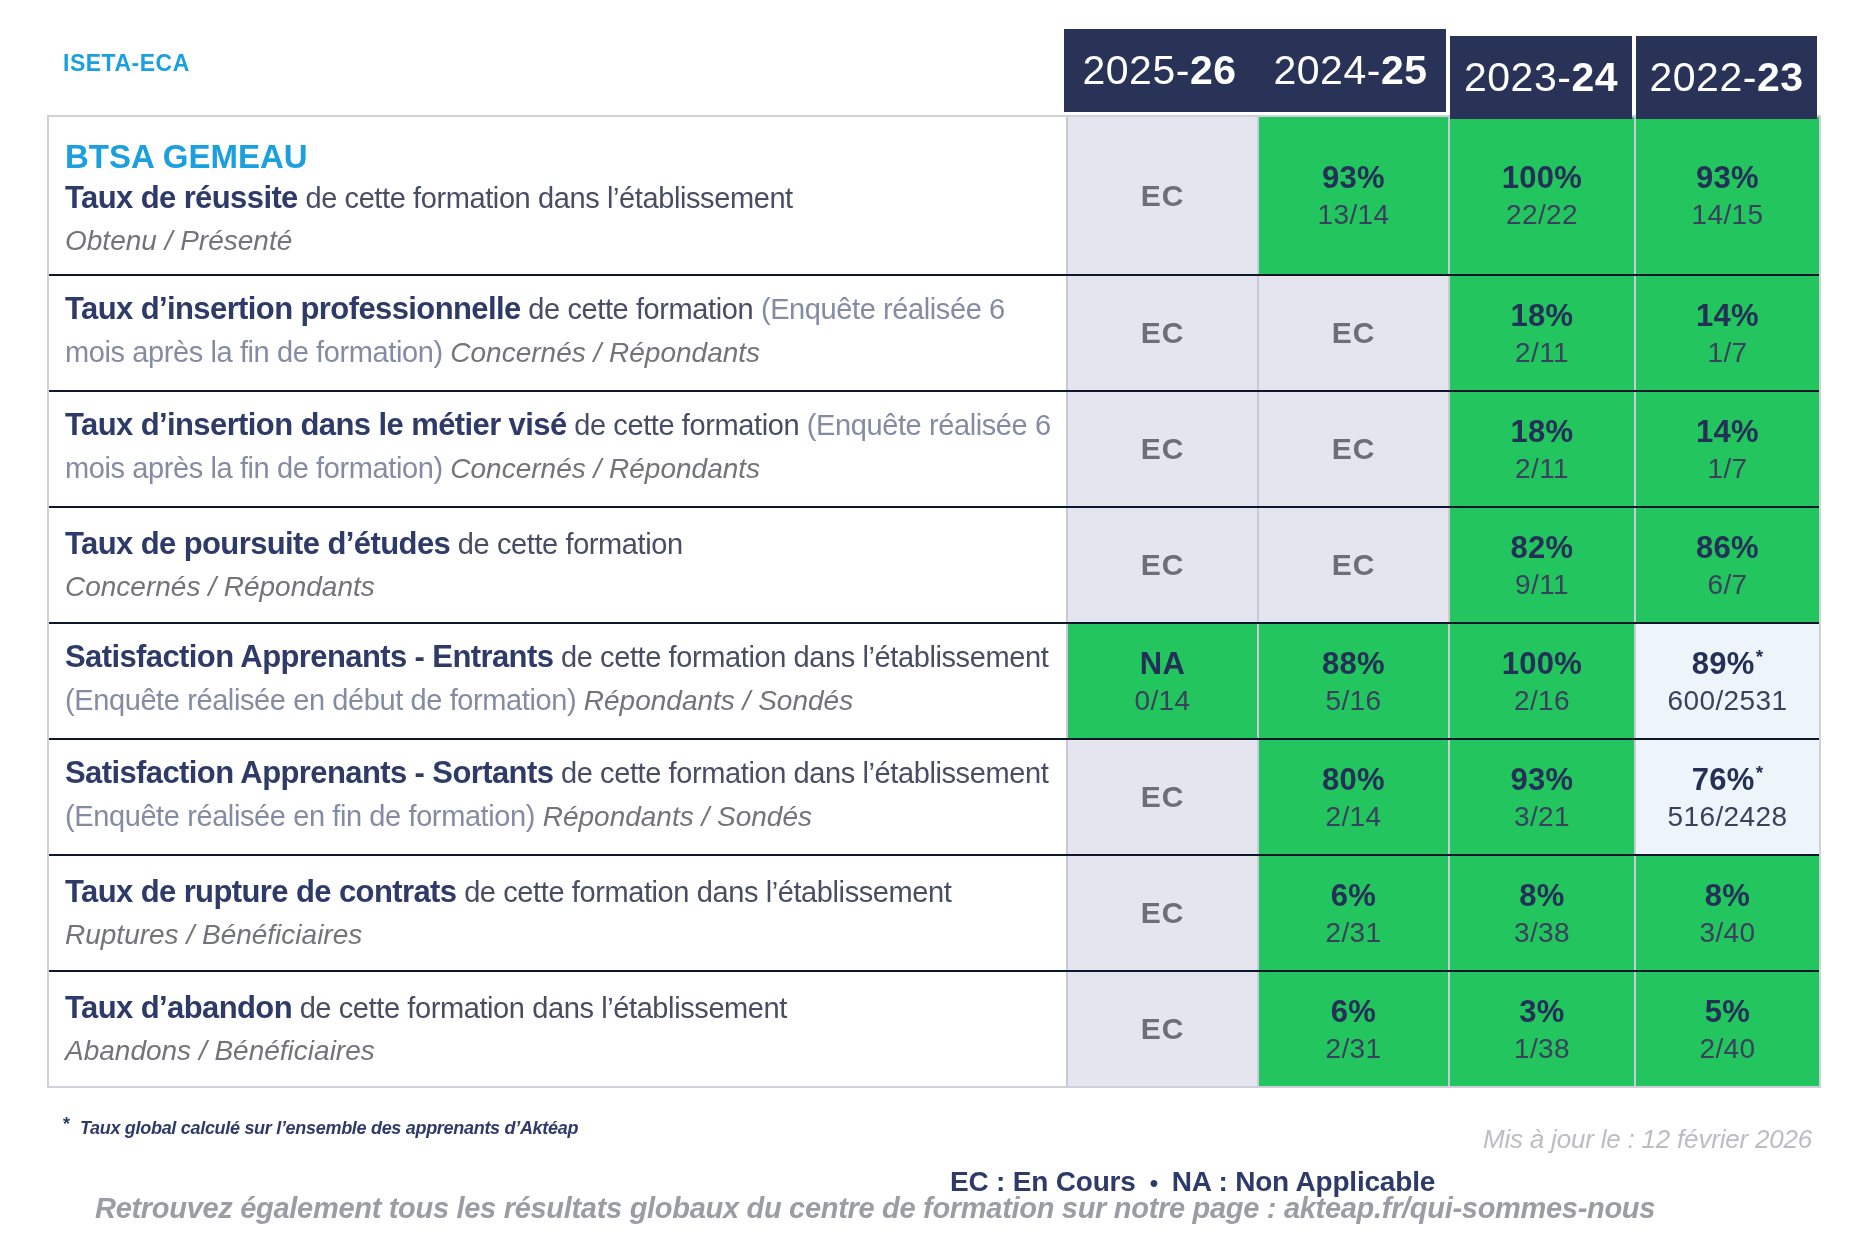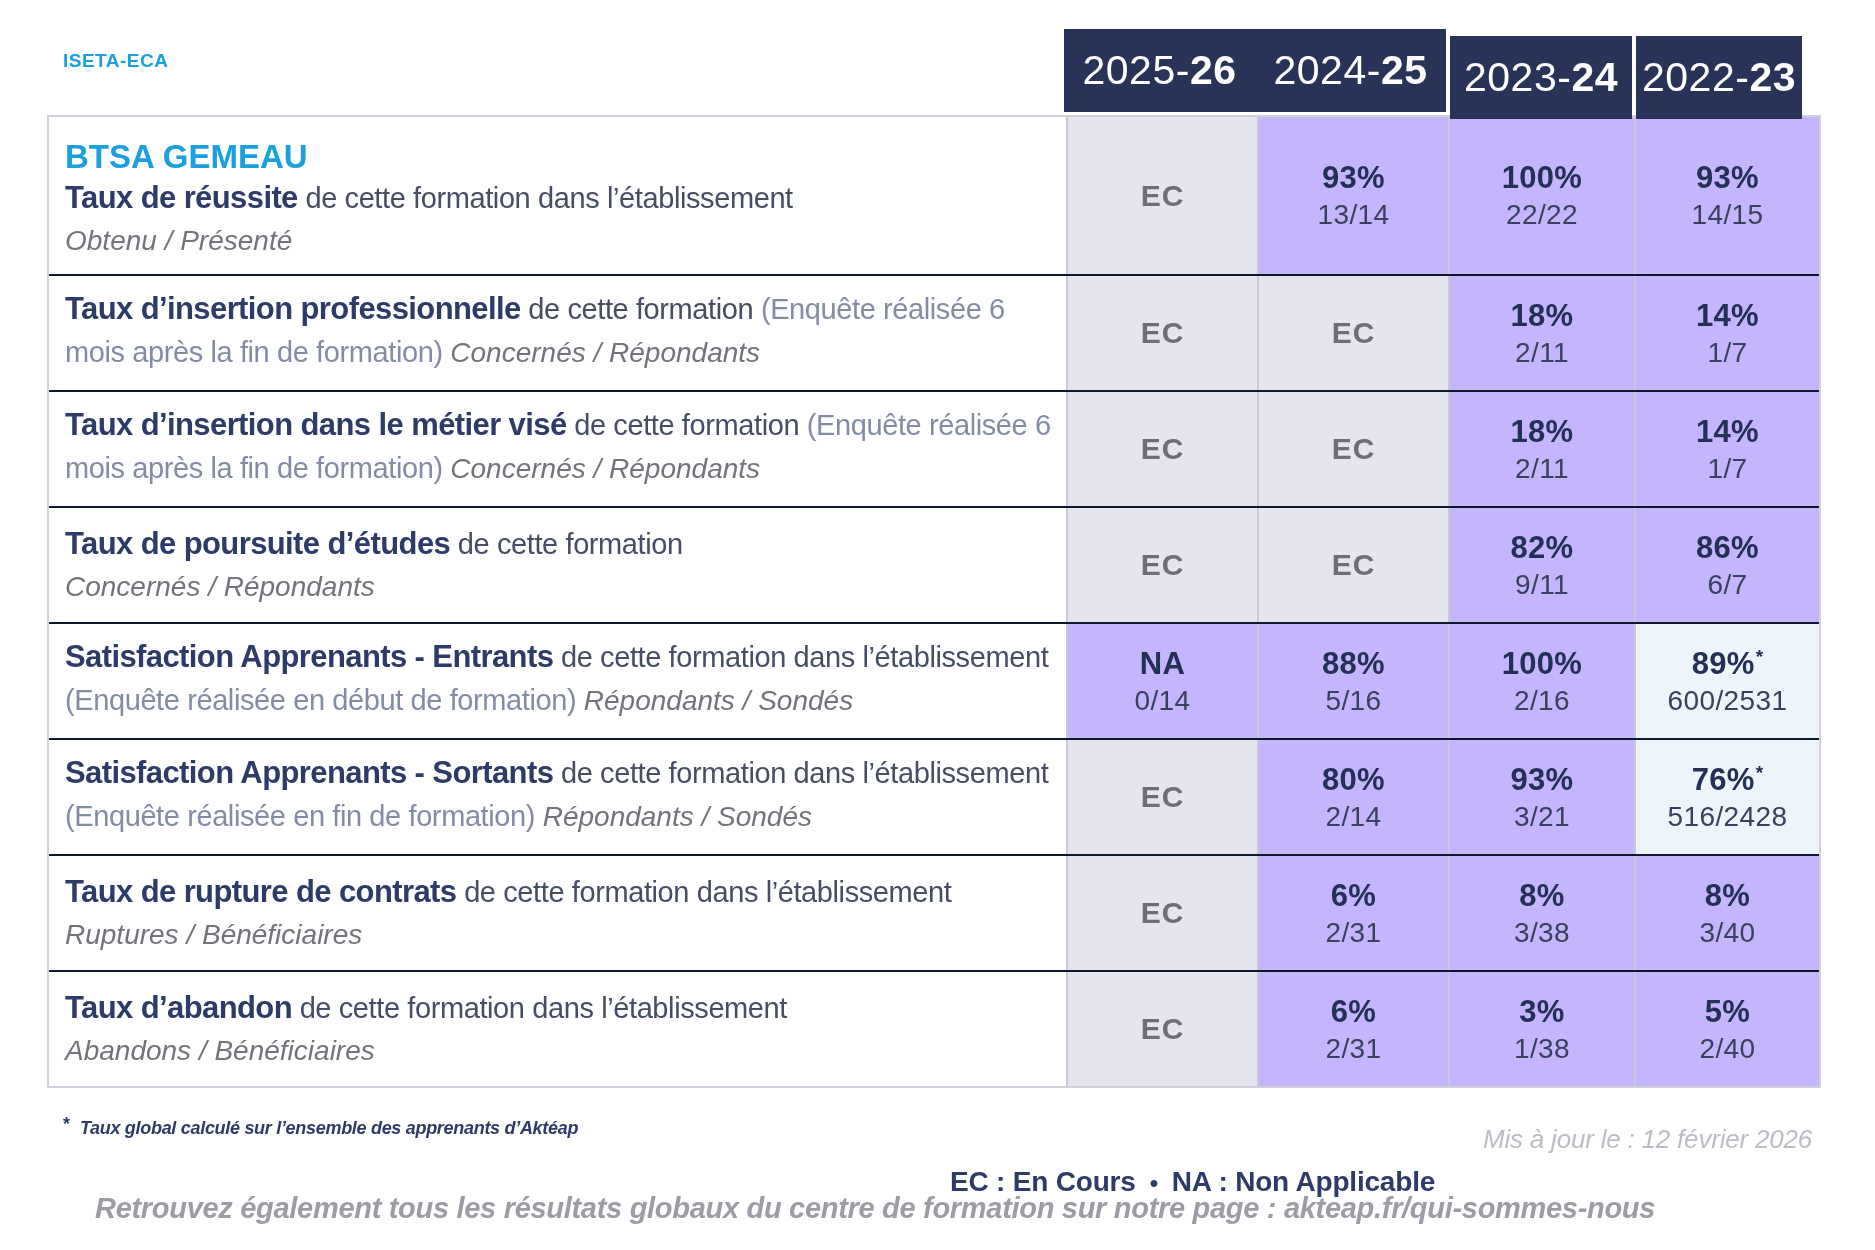--- a/index.html
+++ b/index.html
@@ -4,35 +4,35 @@
 <style>
   * { margin:0; padding:0; box-sizing:border-box; }
   html,body { background:#ffffff; }
   .page {
     position:relative; width:1875px; height:1250px; background:#ffffff;
     font-family:"Liberation Sans", sans-serif; overflow:hidden;
   }
   
   .brand {
     position:absolute; left:63px; top:50px;
-    font-size:19px; font-weight:bold; color:#1aa0df; letter-spacing:0.5px;
+    font-size:23px; font-weight:bold; color:#1aa0df; letter-spacing:0.5px;
   }
   
   .tablewrap { position:absolute; left:47px; top:29px; width:1774px; }
   
   .yearhead { position:absolute; left:1017px; top:0; display:flex; z-index:3; }
   .hgroup { display:flex; }
   .hcell {
     background:#293358; color:#ffffff; height:83px;
     display:flex; align-items:center; justify-content:center;
     font-size:41px; letter-spacing:0.5px;
   }
   .h1 { width:191px; } .h2 { width:191px; }
   .h3 { width:182px; margin-left:4px; transform:translateY(7px); }
-  .h4 { width:166px; margin-left:4px; transform:translateY(7px); }
+  .h4 { width:181px; margin-left:4px; transform:translateY(7px); }
   .hcell .reg { font-weight:normal; }
   .hcell .b   { font-weight:bold; }
   
   .grid {
     margin-top:86px; width:1774px;
     border:2px solid #d0d0db; background:#ffffff;
     position:relative; z-index:1;
   }
   .row { display:grid; grid-template-columns:1017px 191px 191px 186px 185px; height:116px; }
   .row.first { height:157px; }
@@ -44,21 +44,21 @@
   .row.first .cell.label { padding-top:10px; }
   .program { font-size:33px; font-weight:bold; color:#1aa0df; line-height:44px; }
   .labeltext { line-height:38px; }
   .t { font-size:31px; font-weight:bold; color:#2e3b68; letter-spacing:-0.6px; }
   .d { font-size:29px; color:#474e63; letter-spacing:-0.4px; }
   .p { font-size:29px; color:#848ca3; letter-spacing:-0.4px; }
   .i { font-size:28px; font-style:italic; color:#73737b; }
   .sub { font-size:28px; font-style:italic; color:#73737b; line-height:38px; }
   .cell.val {
     display:flex; flex-direction:column; align-items:center; justify-content:center;
-    border-left:2px solid #c9c9d7; gap:3px; background:#c4b5fd;
+    border-left:2px solid #c9c9d7; gap:3px; background:#22c55e;
   }
   .cell.val.ecbg  { background:#e5e5ef; }
   .cell.val.starbg{ background:#edf5fb; }
   .pct { font-size:31px; font-weight:bold; color:#243056; letter-spacing:0.3px; }
   .frac { font-size:28px; color:#3a415c; letter-spacing:0.4px; }
   .ec { font-size:30px; font-weight:bold; color:#6e6e76; letter-spacing:1px; }
   .ast { font-size:19px; font-weight:bold; color:#243056; position:relative; top:-11px; margin-left:1px; }
   
   .footnote {
     position:absolute; left:63px; top:1118px;

